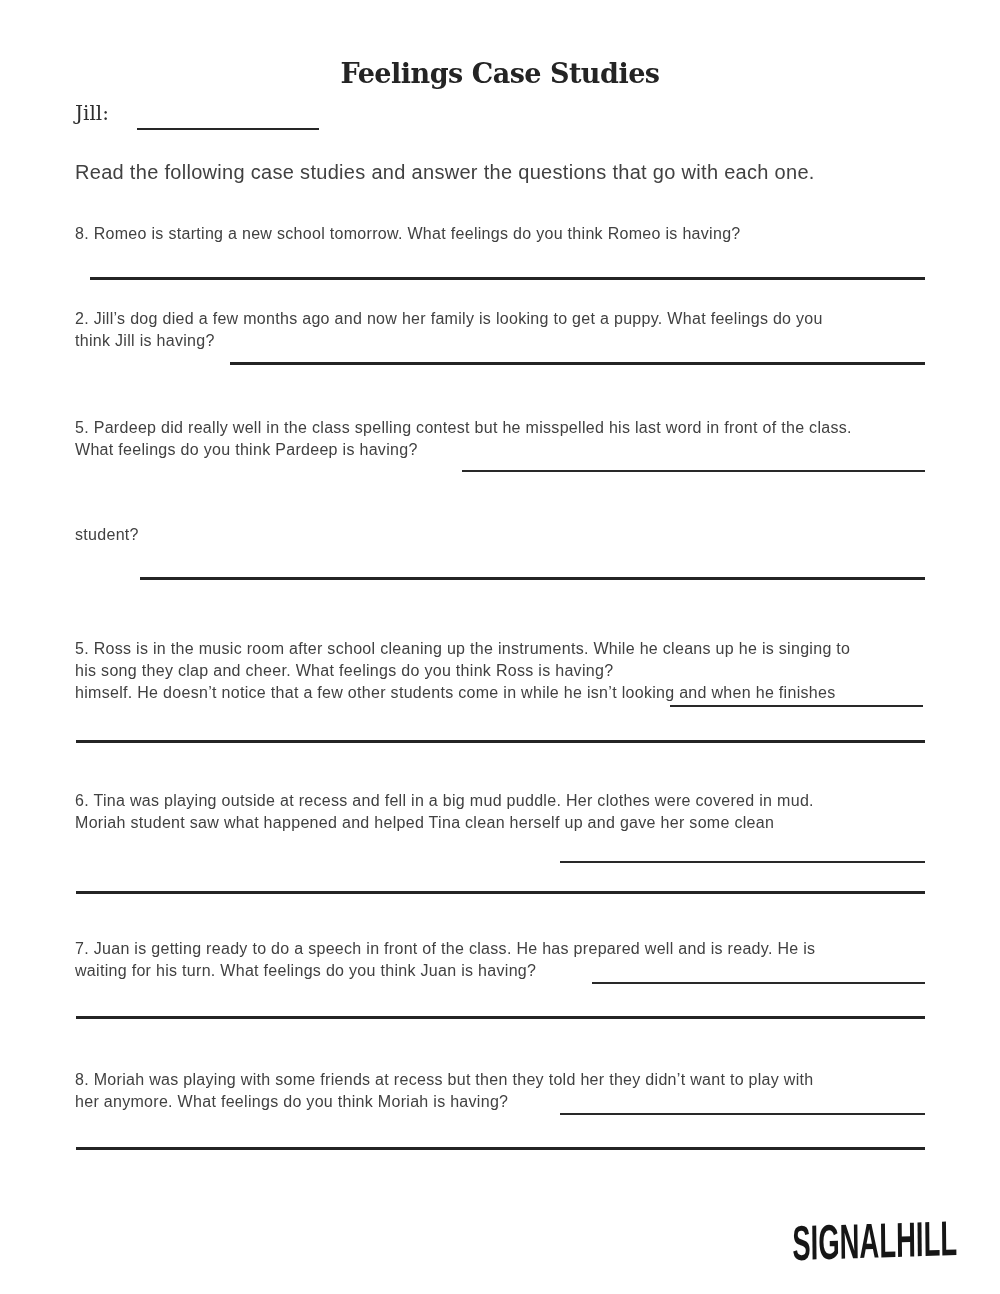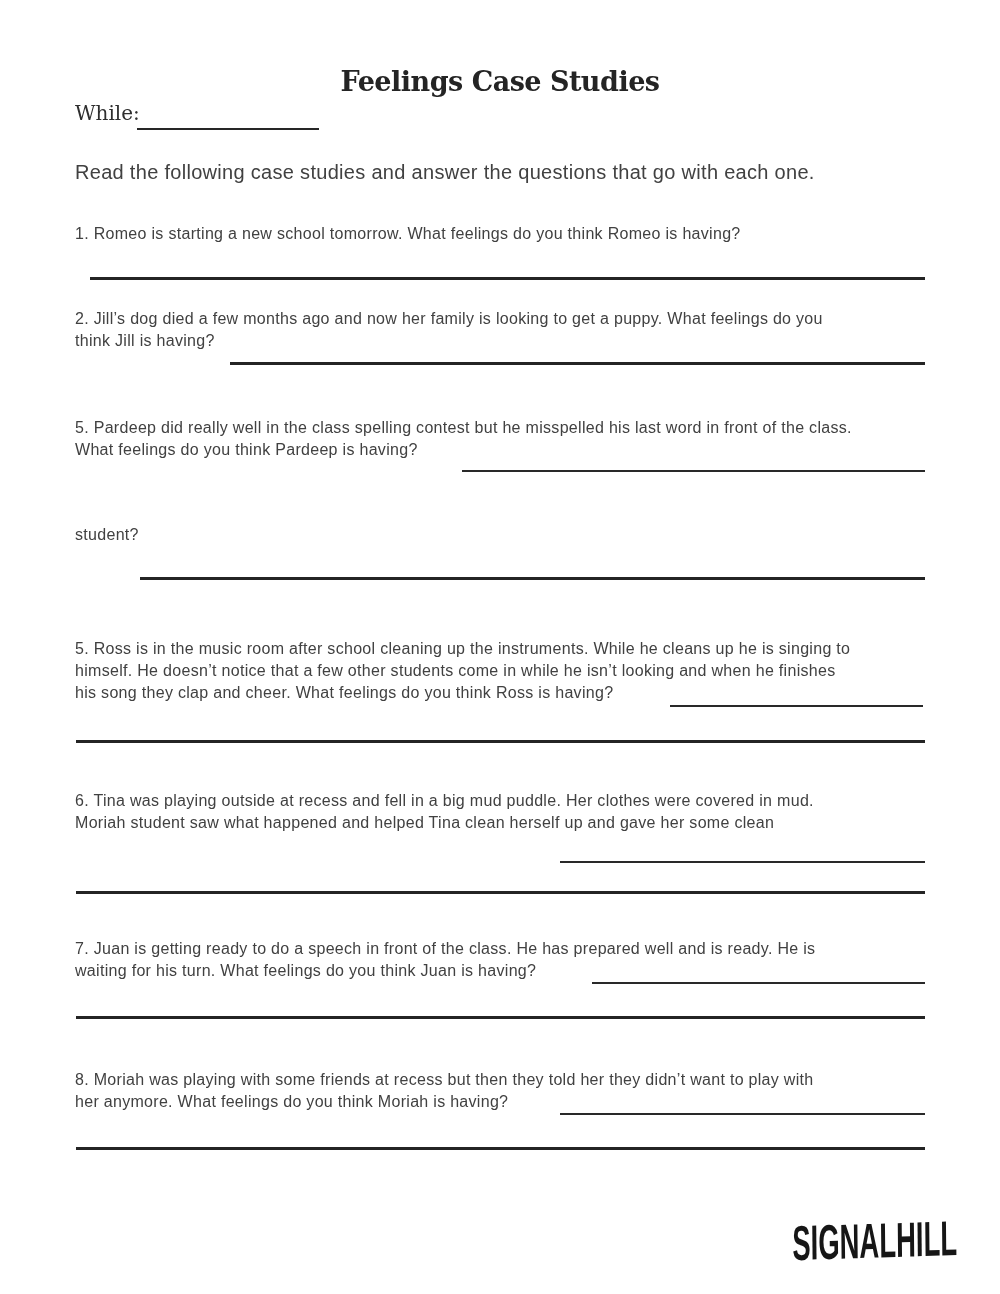--- a/index.html
+++ b/index.html
@@ -13,21 +13,21 @@
     height: 1294px;
     background: #ffffff;
     overflow: hidden;
     font-family: "Liberation Sans", sans-serif;
   }
   .title {
     position: absolute;
     left: 0;
     right: 0;
     top: 58px;
-    margin: 8px;
+    margin: 0;
     text-align: center;
     font-family: "DejaVu Serif", serif;
     font-weight: 700;
     font-size: 27px;
     letter-spacing: -0.5px;
     color: #242424;
   }
   .name-label {
     position: absolute;
     left: 75px;
@@ -92,27 +92,27 @@
     white-space: nowrap;
   }
 </style>
 </head>
 <body>
 
 <div class="page">
 
   <h1 class="title">Feelings Case Studies</h1>
 
-  <span class="name-label">While:</span>
+  <span class="name-label">Jill:</span>
   <div class="name-line"></div>
 
   <p class="instructions">Read the following case studies and answer the questions that go with each one.</p>
 
   <div class="question" style="top:223px">
-    <div class="qline">1. Romeo is starting a new school tomorrow. What feelings do you think Romeo is having?</div>
+    <div class="qline">8. Romeo is starting a new school tomorrow. What feelings do you think Romeo is having?</div>
   </div>
   <div class="ans-line thick" style="left:90px; top:277px; width:835px"></div>
 
   <div class="question" style="top:308px">
     <div class="qline">2. Jill’s dog died a few months ago and now her family is looking to get a puppy. What feelings do you</div>
     <div class="qline">think Jill is having?</div>
   </div>
   <div class="ans-line thick" style="left:230px; top:362px; width:695px"></div>
 
   <div class="question" style="top:417px">
@@ -121,22 +121,22 @@
   </div>
   <div class="ans-line" style="left:462px; top:470px; width:463px"></div>
 
   <div class="question" style="top:524px">
     <div class="qline">student?</div>
   </div>
   <div class="ans-line thick" style="left:140px; top:577px; width:785px"></div>
 
   <div class="question" style="top:638px">
     <div class="qline">5. Ross is in the music room after school cleaning up the instruments. While he cleans up he is singing to</div>
+    <div class="qline">his song they clap and cheer. What feelings do you think Ross is having?</div>
     <div class="qline">himself. He doesn’t notice that a few other students come in while he isn’t looking and when he finishes</div>
-    <div class="qline">his song they clap and cheer. What feelings do you think Ross is having?</div>
   </div>
   <div class="ans-line" style="left:670px; top:705px; width:253px"></div>
   <div class="ans-line thick" style="left:76px; top:740px; width:849px"></div>
 
   <div class="question" style="top:790px">
     <div class="qline">6. Tina was playing outside at recess and fell in a big mud puddle. Her clothes were covered in mud.</div>
     <div class="qline">Moriah student saw what happened and helped Tina clean herself up and gave her some clean</div>
   </div>
   <div class="ans-line" style="left:560px; top:861px; width:365px"></div>
   <div class="ans-line thick" style="left:76px; top:891px; width:849px"></div>

